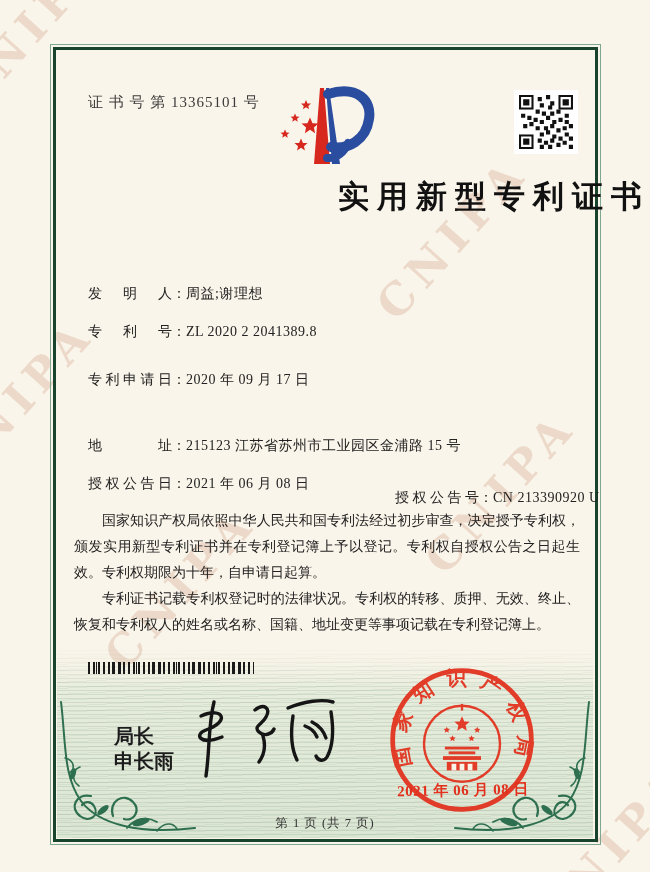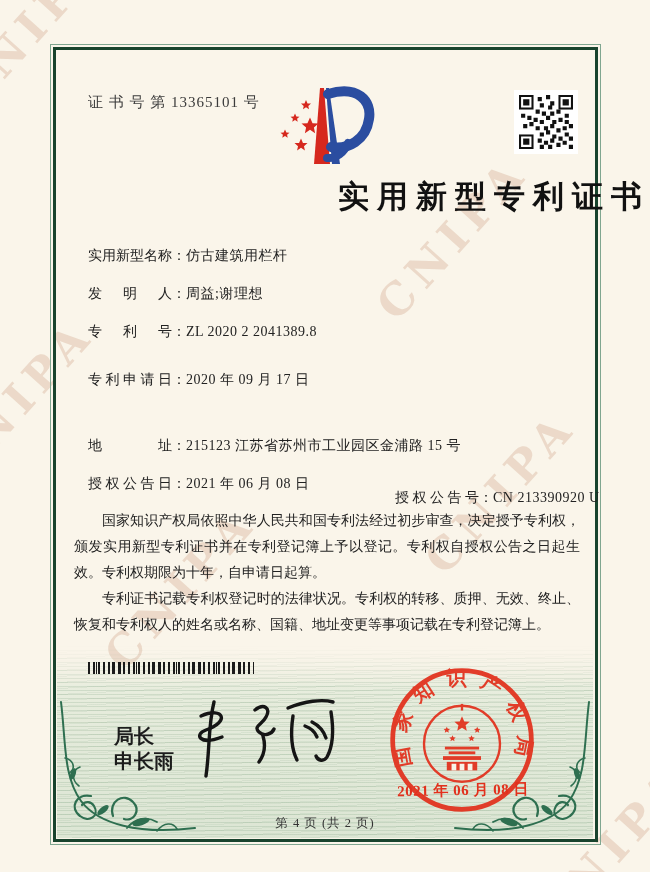--- a/index.html
+++ b/index.html
@@ -154,23 +154,20 @@
                    M16 30h4v4h-4z M24 30h4v4h-4z M30 28h4v4h-4z M36 32h4v4h-4z M42 30h4v4h-4z
                    M48 28h4v4h-4z M20 36h4v4h-4z M26 34h4v4h-4z M32 38h4v4h-4z M38 40h4v4h-4z
                    M44 36h4v4h-4z M18 42h4v4h-4z M24 44h4v4h-4z M30 42h4v4h-4z M36 46h4v4h-4z
                    M42 44h4v4h-4z M48 40h4v4h-4z M48 48h4v4h-4z M20 48h4v4h-4z M28 48h4v4h-4z"></path>
         </g>
       </svg>
     </div>
 
     <div class="title">实用新型专利证书</div>
 
-    <div class="field" style="top:247px">
-      <span class="flabel">实用新型名称</span><span class="fcolon">：</span><span class="fvalue">仿古建筑用栏杆</span>
-    </div>
     <div class="field" style="top:285px">
       <span class="flabel">发明人</span><span class="fcolon">：</span><span class="fvalue">周益;谢理想</span>
     </div>
     <div class="field" style="top:323px">
       <span class="flabel">专利号</span><span class="fcolon">：</span><span class="fvalue">ZL 2020 2 2041389.8</span>
     </div>
     <div class="field" style="top:371px">
       <span class="flabel">专利申请日</span><span class="fcolon">：</span><span class="fvalue">2020 年 09 月 17 日</span>
     </div>
     <div class="field" style="top:437px">
@@ -237,16 +234,16 @@
             <rect x="69" y="105" width="5" height="7"></rect>
             <rect x="77.5" y="105" width="5" height="7"></rect>
             <rect x="86" y="105" width="5" height="7"></rect>
           </g>
         </g>
       </g>
     </svg>
 
     <div class="seal-date">2021 年 06 月 08 日</div>
 
-    <div class="footer">第 4 页 (共 2 页)</div>
+    <div class="footer">第 1 页 (共 7 页)</div>
 
   </div>
 </div>
 
 </body></html>

